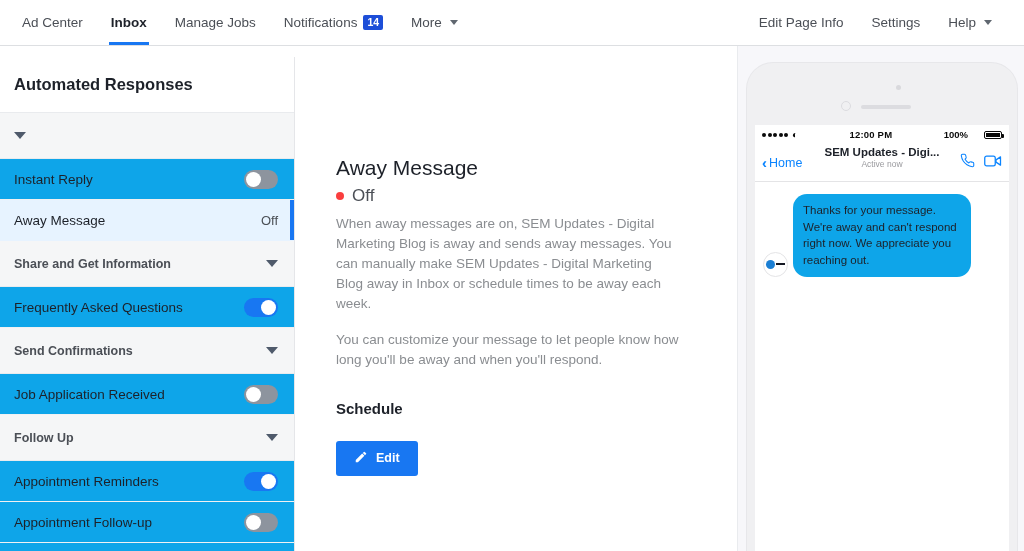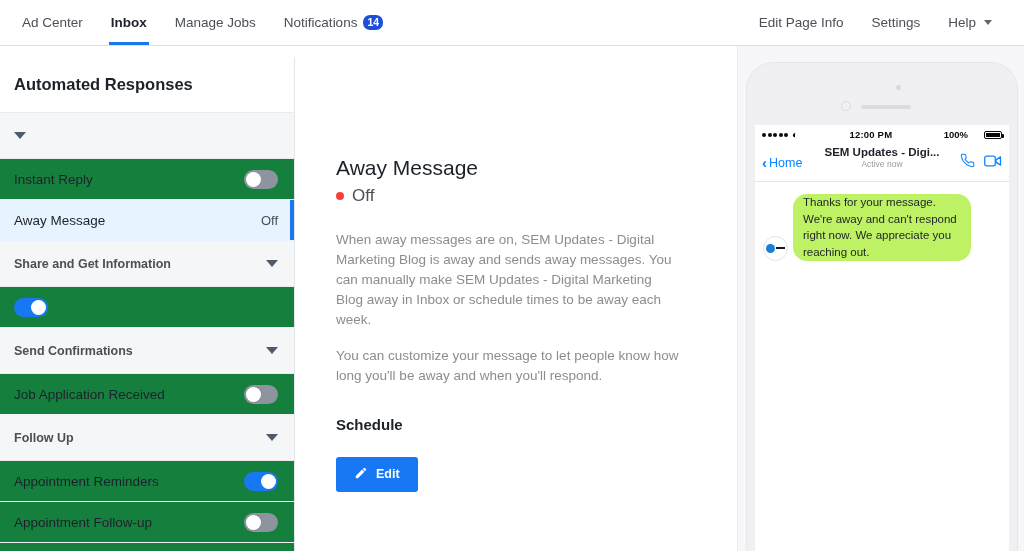--- a/index.html
+++ b/index.html
@@ -27,21 +27,21 @@
     cursor: pointer; position: relative;
     white-space: nowrap;
   }
   .nav-item.active { color: #1d2129; font-weight: bold; }
   .nav-item.active::after {
     content: ""; position: absolute; left: 12px; right: 12px; bottom: 0;
     height: 3px; background: #1877f2;
   }
   .badge {
     background: #1d4ed8; color: #fff; font-size: 10.5px; font-weight: bold;
-    border-radius: 7px; padding: 1px 4px; line-height: 1.25;
+    border-radius: 2px; padding: 1px 4px; line-height: 1.25;
   }
   .caret {
     width: 0; height: 0; border-left: 4px solid transparent;
     border-right: 4px solid transparent; border-top: 5px solid #606770;
     margin-left: 2px;
   }
 
   
   .sidebar {
     position: absolute; left: 0; top: 57px; width: 295px; height: 505px;
@@ -64,21 +64,21 @@
   .section-head .label { flex: 1; }
   .chev {
     width: 0; height: 0; border-left: 6px solid transparent;
     border-right: 6px solid transparent; border-top: 7px solid #4f5a6b;
   }
   .row {
     height: 41px; display: flex; align-items: center;
     padding: 0 16px 0 14px;
     font-size: 13.5px; color: #1d2129;
     border-bottom: 1px solid #f0f1f3;
-    cursor: pointer; position: relative; background: #15803d;
+    cursor: pointer; position: relative; background: #0ea5e9;
   }
   .row.selected { background: #e7f3ff; border-bottom-color: #e7f3ff; }
   .row.selected::after {
     content: ""; position: absolute; right: 0; top: 0; bottom: 0;
     width: 4px; background: #1877f2;
   }
   .row .label { flex: 1; }
   .row .state { font-size: 13px; color: #4b4f56; }
 
   .toggle {
@@ -99,21 +99,21 @@
     background: #ffffff; padding: 110px 0 0 40px;
   }
   .main h1 { font-size: 21px; font-weight: normal; color: #1d2129; }
   .status-line {
     display: flex; align-items: center; gap: 8px;
     margin-top: 6px; font-size: 17px; color: #4b4f56;
   }
   .status-dot { width: 8px; height: 8px; border-radius: 50%; background: #fa3e3e; flex: none; }
   .para {
     font-size: 13.5px; line-height: 1.48; color: #8a8d91;
-    width: 345px; margin-top: 24px;
+    width: 345px; margin-top: 8px;
   }
   .para + .para { margin-top: 16px; }
   .sub-h { font-size: 15px; font-weight: bold; color: #1d2129; margin-top: 30px; }
   .btn-edit {
     margin-top: 24px; display: inline-flex; align-items: center; gap: 8px;
     background: #1877f2; color: #fff; border: none; border-radius: 3px;
     padding: 9px 18px; font-size: 12.5px; font-weight: bold;
     font-family: "Liberation Sans", sans-serif; cursor: pointer;
   }
 
@@ -162,41 +162,45 @@
   .msgarea { padding: 12px 8px 0 8px; display: flex; align-items: flex-end; gap: 5px; }
   .avatar {
     width: 25px; height: 25px; border-radius: 50%; flex: none;
     border: 1px solid #e4e4e6; background: #fff;
     display: flex; align-items: center; justify-content: center;
     position: relative; overflow: hidden;
   }
   .avatar .ball { width: 9px; height: 9px; border-radius: 50%; background: #1b7fd4; }
   .avatar .bar { width: 9px; height: 2.5px; background: #141823; margin-left: 1px; }
   .bubble {
-    background: #bef264; border-radius: 14px; padding: 0 10px;
+    background: #0ea5e9; border-radius: 14px; padding: 8px 10px;
     font-size: 11.5px; line-height: 1.45; color: #1d2129; max-width: 178px;
   }
 </style>
 </head>
 <body>
 
 <div class="topbar">
   <div class="nav-left" id="nav-left">
       <div class="nav-item">
         <span>Ad Center</span>
       </div>
       <div class="nav-item active">
         <span>Inbox</span>
       </div>
       <div class="nav-item">
         <span>Manage Jobs</span>
       </div>
       <div class="nav-item">
         <span>Notifications</span>
         <span class="badge">14</span>
+      </div>
+      <div class="nav-item">
+        <span>More</span>
+        <span class="caret"></span>
       </div>
     </div>
   <div class="nav-right" id="nav-right">
       <div class="nav-item">
         <span>Edit Page Info</span>
       </div>
       <div class="nav-item">
         <span>Settings</span>
       </div>
       <div class="nav-item">
@@ -220,20 +224,21 @@
       </div>
       <div class="row selected">
         <span class="label">Away Message</span>
         <span class="state">Off</span>
       </div>
       <div class="section-head">
         <span class="label">Share and Get Information</span>
         <span class="chev"></span>
       </div>
       <div class="row">
+        <span class="label">Frequently Asked Questions</span>
         <span class="toggle on">
           <span class="knob"></span>
         </span>
       </div>
       <div class="section-head">
         <span class="label">Send Confirmations</span>
         <span class="chev"></span>
       </div>
       <div class="row">
         <span class="label">Job Application Received</span>

